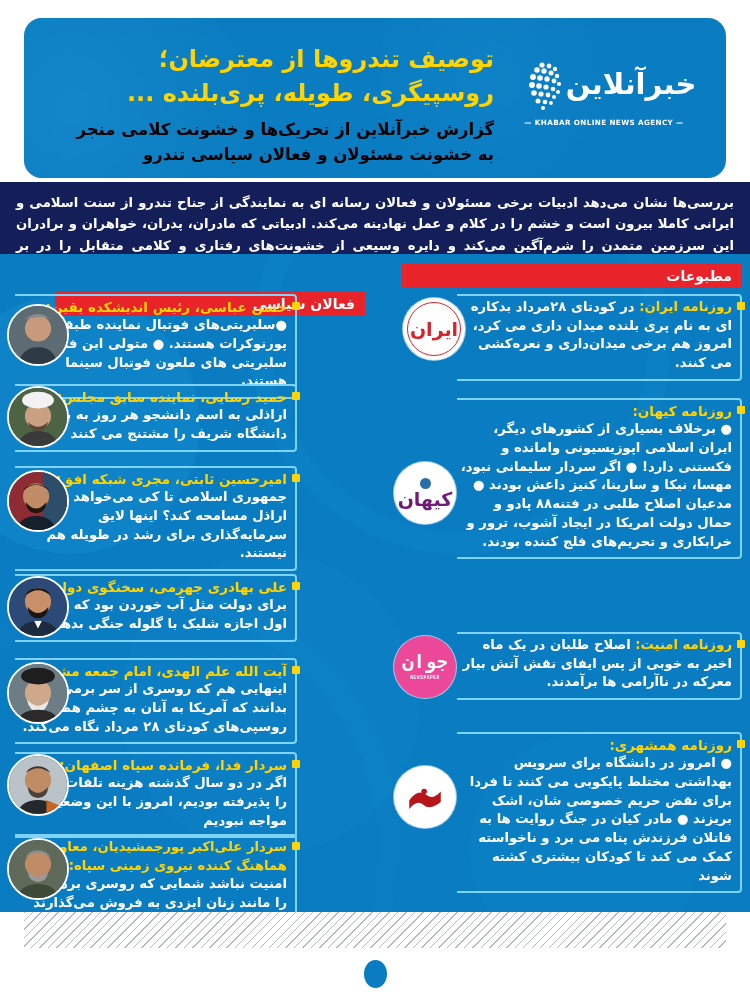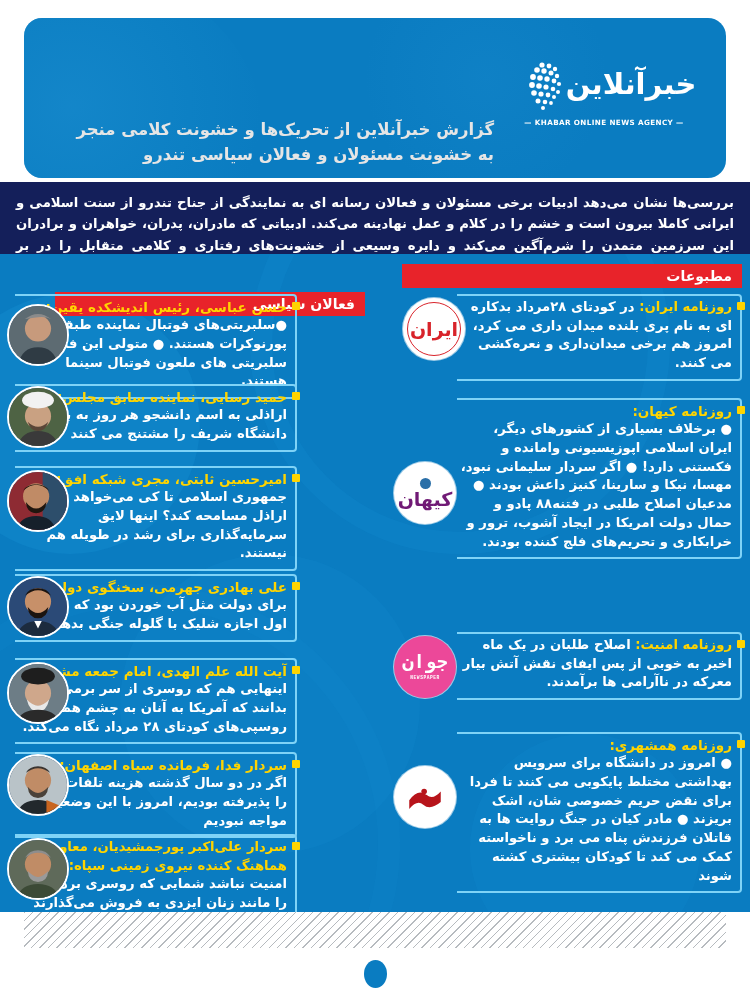--- a/index.html
+++ b/index.html
@@ -99,21 +99,21 @@
     font-weight: bold;
     line-height: 1.42;
     direction: rtl;
   }
   .head-sub {
     position: absolute;
     right: 232px;
     top: 100px;
     width: 442px;
     text-align: right;
-    color: #e5e5e5;
+    color: #000000;
     font-size: 16.5px;
     font-weight: bold;
     line-height: 1.5;
     direction: rtl;
   }
 
   
   .intro {
     position: absolute;
     left: 0;
@@ -291,20 +291,24 @@
 </style>
 </head>
 <body>
 
 <div id="page">
 
   <div class="header">
     <div class="header-bgglobe"></div>
     <div class="header-bgglobe2"></div>
 
+    <div class="head-title">
+      <div>توصیف تندروها از معترضان؛</div>
+      <div>روسپیگری، طویله، پری‌بلنده ...</div>
+    </div>
 
     <div class="head-sub">
       <div>گزارش خبرآنلاین از تحریک‌ها و خشونت کلامی منجر</div>
       <div>به خشونت مسئولان و فعالان سیاسی تندرو</div>
     </div>
 
     <div class="brand">
       <div class="brand-row">
         <span class="brand-fa">خبرآنلاین</span>
         <span class="brand-mark">

